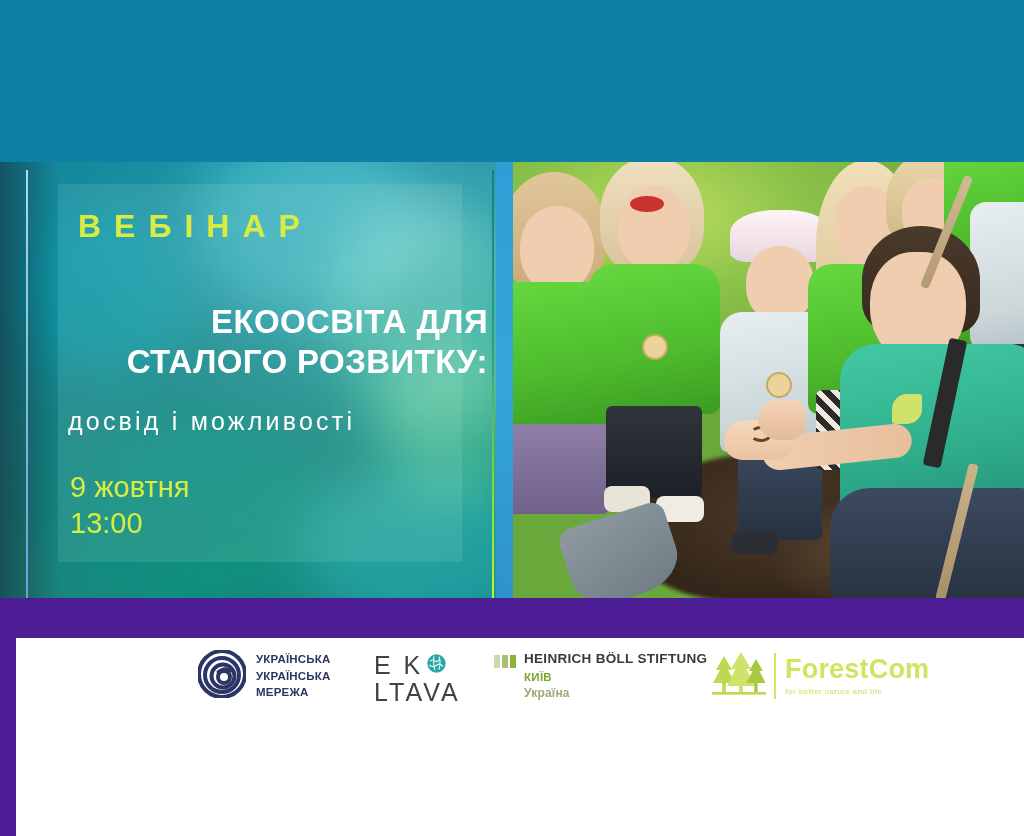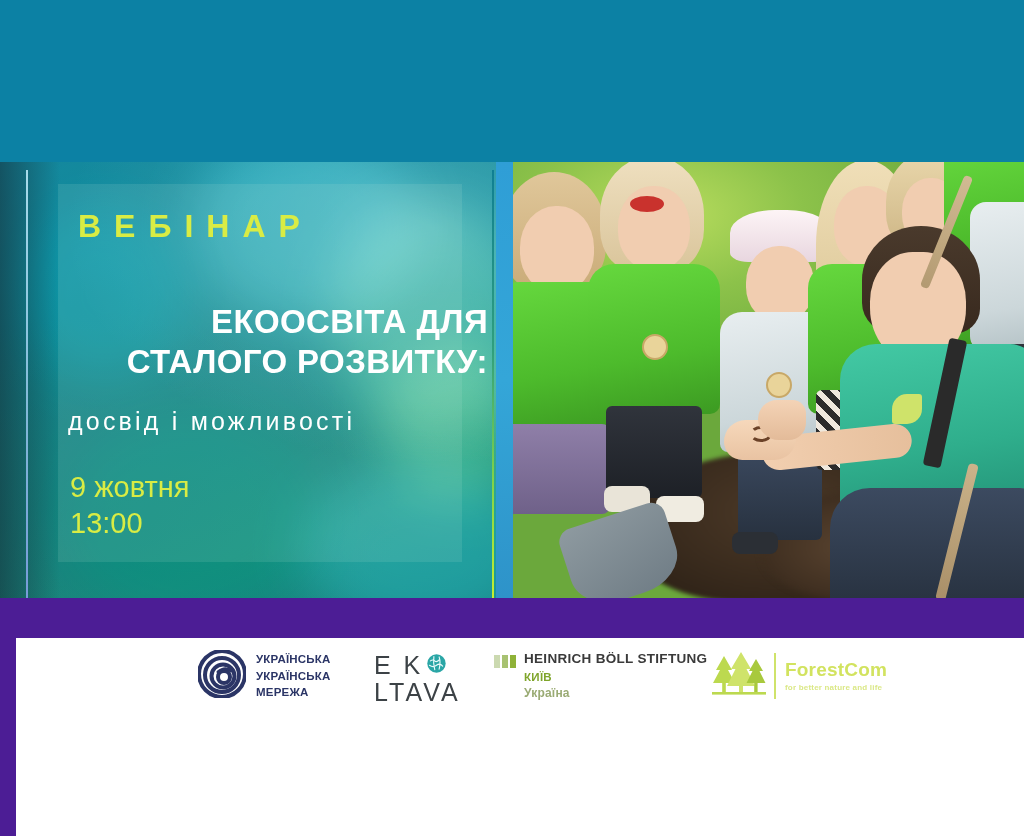--- a/index.html
+++ b/index.html
@@ -229,21 +229,21 @@
   .hbs-bars i:nth-child(1){ background:#cbd9b0; }
   .hbs-bars i:nth-child(2){ background:#a8c272; }
   .hbs-bars i:nth-child(3){ background:#8fb238; }
   .hbs-name { font-size: 13.5px; font-weight: 700; color:#3a3a3a; letter-spacing:.3px; line-height:1.05; }
   .hbs-city { font-size: 11.5px; font-weight: 700; color:#7fa52a; letter-spacing:.3px; margin-top: 5px; }
   .hbs-country { font-size: 12px; font-weight: 700; color:#9aab74; letter-spacing:.2px; margin-top: 3px; }
 
   
   .logo-forestcom { position:absolute; left: 694px; top: 12px; display:flex; align-items:center; }
   .fc-divider { width:2px; height:46px; background:#cfe36a; margin: 0 9px 0 6px; }
-  .fc-name { font-size: 19px; font-weight: 700; color:#d2e35f; letter-spacing:.2px; line-height:1; }
+  .fc-name { font-size: 27px; font-weight: 700; color:#d2e35f; letter-spacing:.2px; line-height:1; }
   .fc-tag { font-size: 8px; font-weight: 700; color:#dbe887; letter-spacing:.2px; margin-top: 4px; }
 </style>
 </head>
 <body>
 
 <div id="poster">
 
   <div class="top-banner"></div>
 
   <div class="content-band">

